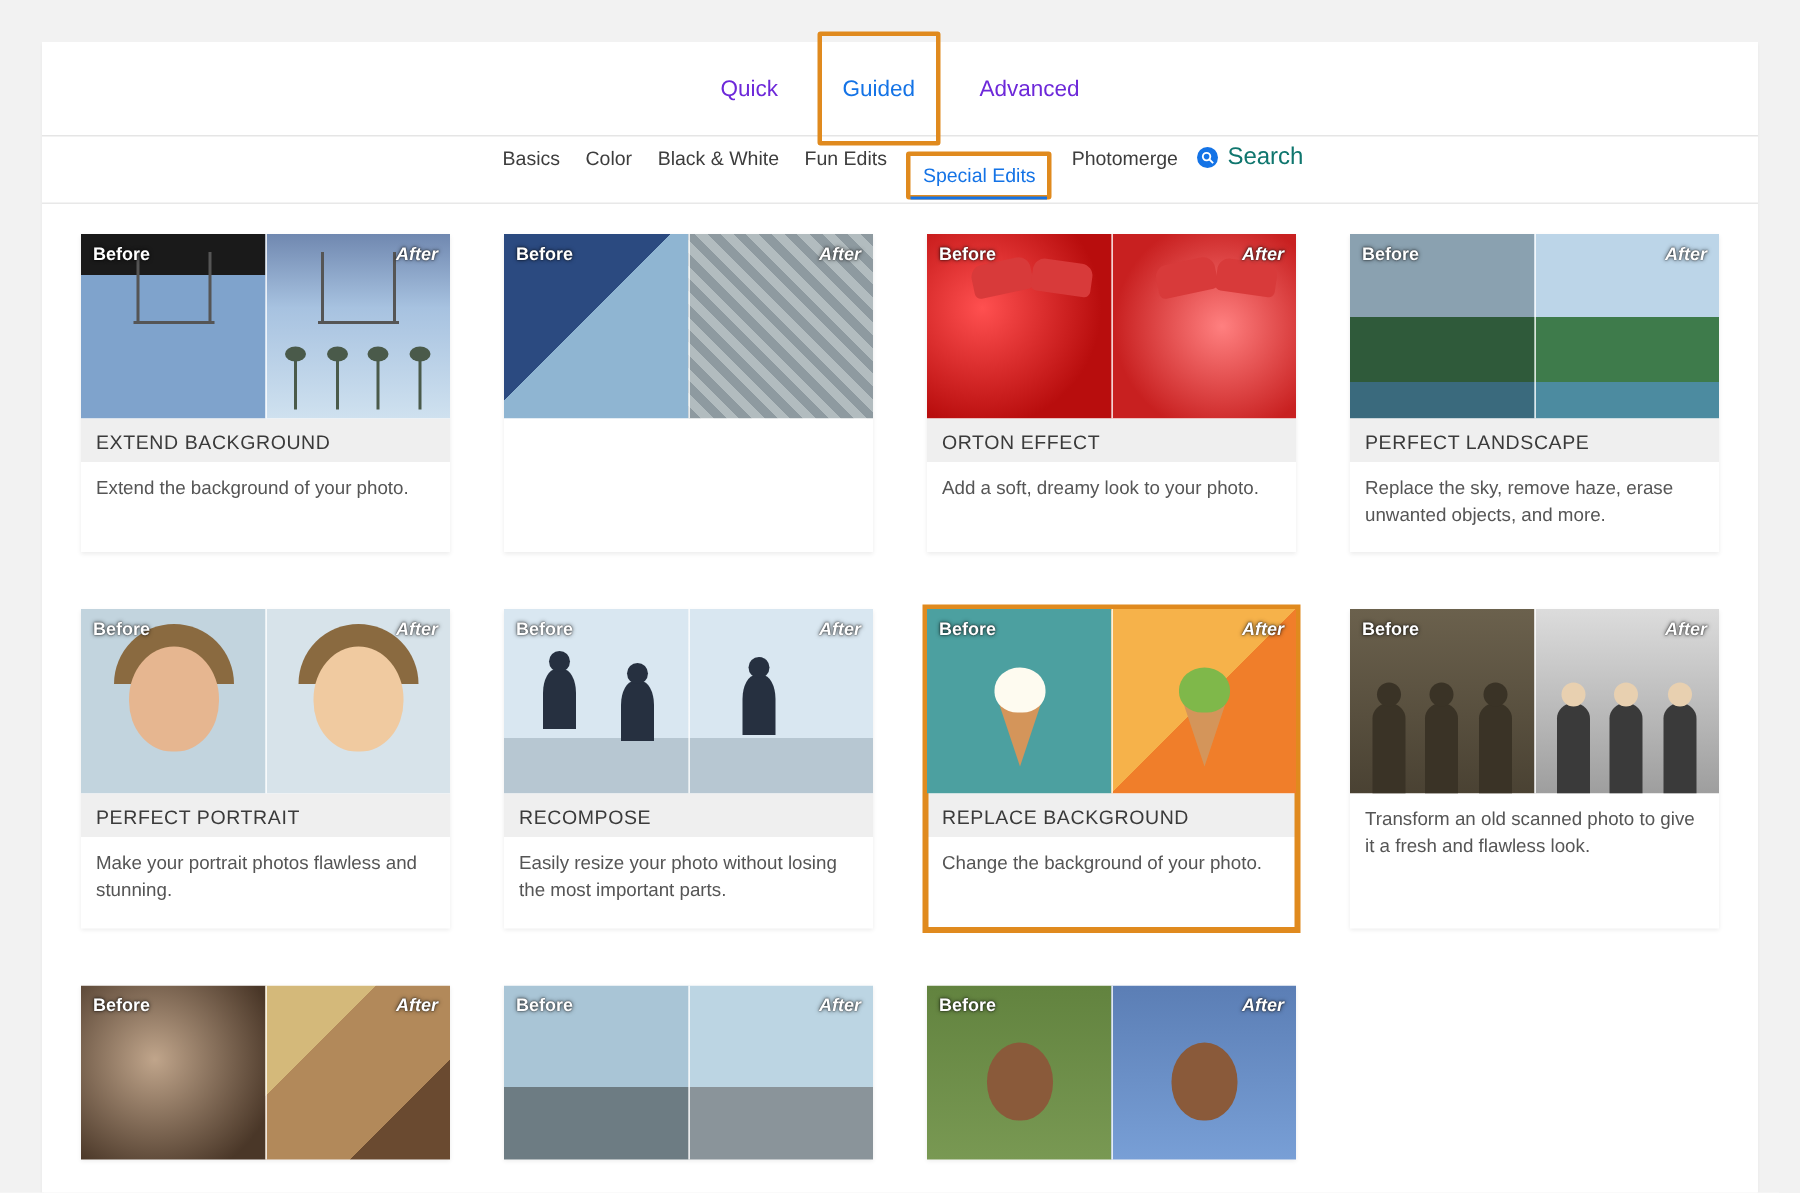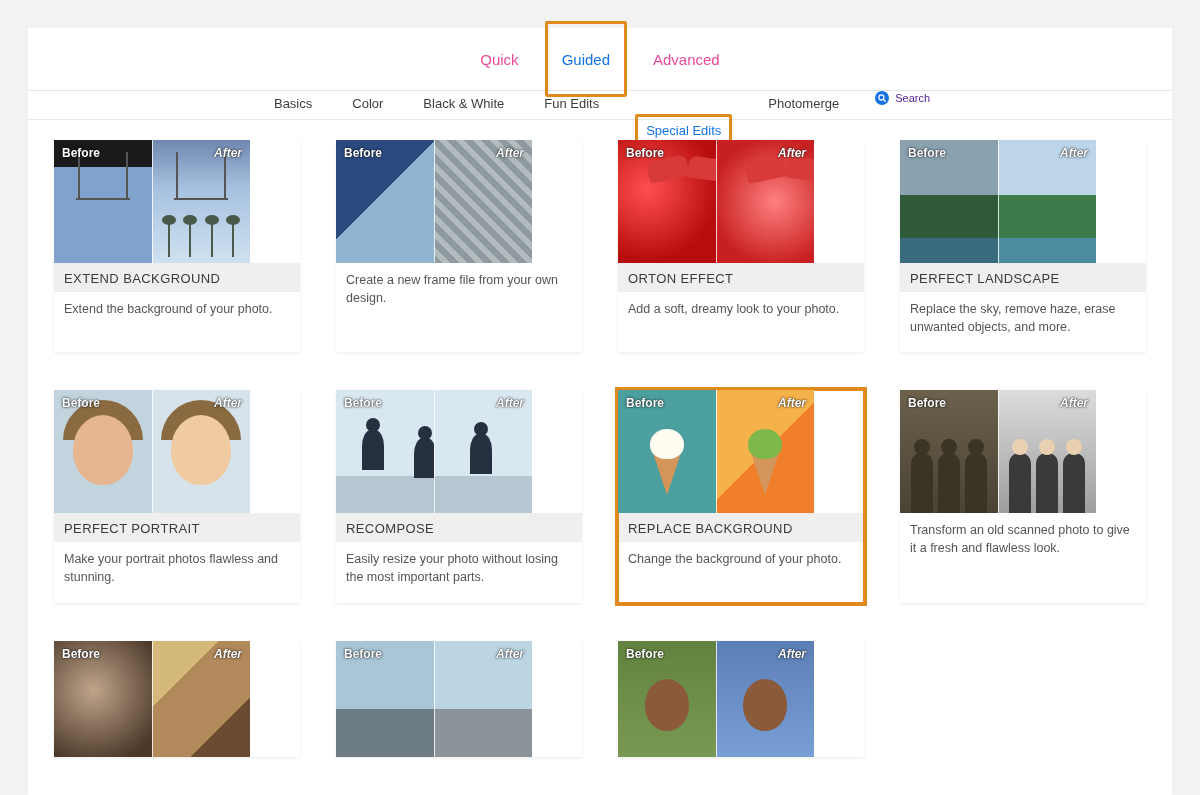--- a/index.html
+++ b/index.html
@@ -1,37 +1,37 @@
 <!DOCTYPE html>
 <html><head>
 <meta charset="utf-8">
 <style>
   html,body{margin:0;padding:0;background:#f2f2f2;font-family:"Segoe UI",Arial,Helvetica,sans-serif;color:#333;}
   body{width:1200px;height:795px;overflow:hidden;}
   .page{margin:28px 28px 0 28px;background:#fff;box-shadow:0 1px 2px rgba(0,0,0,.05);}
   
   .mode-tabs{display:flex;justify-content:center;align-items:center;height:62px;border-bottom:1px solid #e5e5e5;gap:16px;}
-  .mode-tab{position:relative;display:inline-flex;align-items:center;height:38px;padding:0 10px;font-size:15px;color:#ec4899;cursor:pointer;}
+  .mode-tab{position:relative;display:inline-flex;align-items:center;height:38px;padding:0 10px;font-size:15px;color:#6d28d9;cursor:pointer;}
   .mode-tab.active{color:#1473e6;}
   .highlight-box{border:3px solid #e08a1e;border-radius:2px;}
   
-  .sub-tabs{display:flex;justify-content:center;align-items:flex-start;height:28px;gap:32px;border-bottom:1px solid #e8e8e8;padding-bottom:0;}
+  .sub-tabs{display:flex;justify-content:center;align-items:center;height:28px;gap:9px;border-bottom:1px solid #e8e8e8;padding-bottom:16px;}
   .sub-tab{position:relative;display:inline-flex;align-items:center;height:24px;padding:0 4px;font-size:13px;color:#3d3d3d;cursor:pointer;}
   .sub-tab.active{color:#1473e6;}
   .sub-tab.active::after{content:"";position:absolute;left:0;right:0;bottom:-3px;height:2px;background:#1473e6;}
-  .search-wrap{display:inline-flex;align-items:center;gap:6px;font-size:11px;color:#4c1d95;cursor:pointer;}
+  .search-wrap{display:inline-flex;align-items:center;gap:6px;font-size:16px;color:#0f766e;cursor:pointer;}
   .search-icon{width:14px;height:14px;border-radius:50%;background:#1473e6;display:inline-flex;align-items:center;justify-content:center;}
   .search-icon svg{fill:none;stroke:#fff;stroke-width:2;}
   
   .content{padding:20px 35px 0 35px;height:calc(795px - 28px - 62px - 30px);overflow:hidden;box-sizing:border-box;}
   .grid{display:grid;grid-template-columns:repeat(4,246px);gap:38px 36px;justify-content:center;}
   .card{width:246px;background:#fff;box-shadow:0 1px 3px rgba(0,0,0,.08);}
   .card.highlight{outline:4px solid #e08a1e;outline-offset:-1px;}
   .card.clip-row3{height:116px;overflow:hidden;}
-  .thumb{position:relative;width:196px;height:123px;overflow:hidden;text-align:center;}
+  .thumb{position:relative;width:246px;height:123px;overflow:hidden;text-align:center;}
   .thumb-half{position:absolute;top:0;bottom:0;width:50%;}
   .thumb-left{left:0;}
   .thumb-right{right:0;}
   .thumb-divider{position:absolute;top:0;bottom:0;left:50%;width:1px;background:rgba(255,255,255,.8);}
   .ba-label{position:absolute;top:6px;font-size:12px;font-weight:600;color:#fff;text-shadow:0 0 3px rgba(0,0,0,.7),0 0 1px rgba(0,0,0,.9);}
   .ba-before{left:8px;}
   .ba-after{right:8px;font-style:italic;}
   .title-bar{background:rgba(238,238,238,.92);padding:8px 10px 6px;font-size:13px;font-weight:400;letter-spacing:.4px;color:#3a3a3a;text-transform:uppercase;}
   .desc{padding:8px 10px 16px;font-size:12.5px;line-height:1.45;color:#555;}
   
@@ -141,21 +141,20 @@
       </div>
 
       <div class="card">
         <div class="thumb">
           <div class="thumb-half thumb-left bg-frame-l"></div>
           <div class="thumb-half thumb-right bg-frame-r"></div>
           <div class="thumb-divider"></div>
           <span class="ba-label ba-before">Before</span>
           <span class="ba-label ba-after">After</span>
         </div>
-        <div class="desc">Create a new frame file from your own design.</div>
       </div>
 
       <div class="card">
         <div class="thumb">
           <div class="thumb-half thumb-left bg-red">
               <div class="shoe left"></div>
               <div class="shoe right"></div>
             </div>
           <div class="thumb-half thumb-right bg-red-soft">
               <div class="shoe left"></div>

